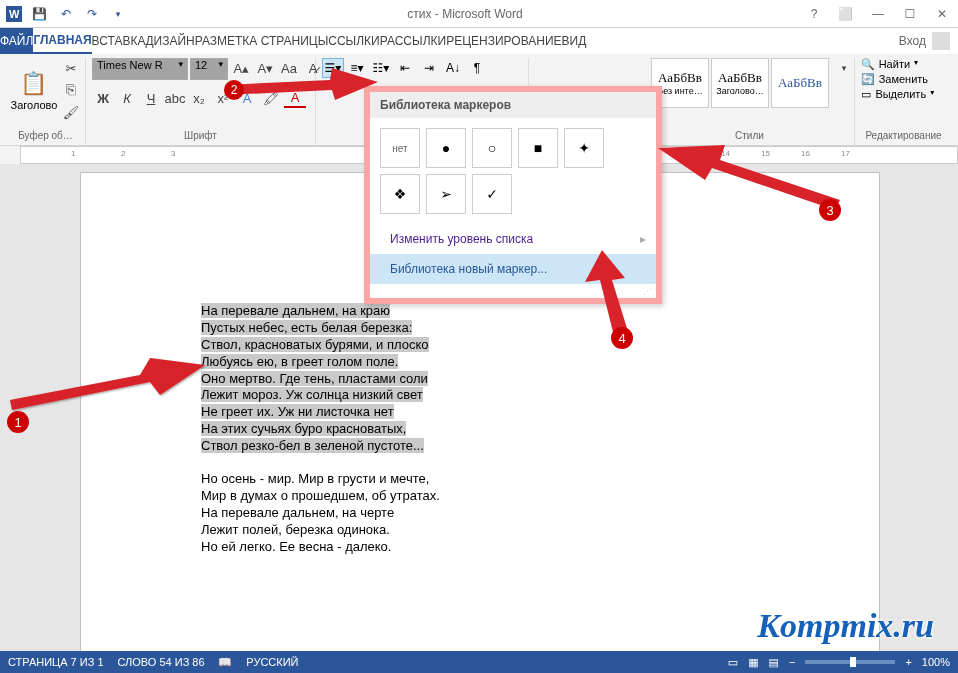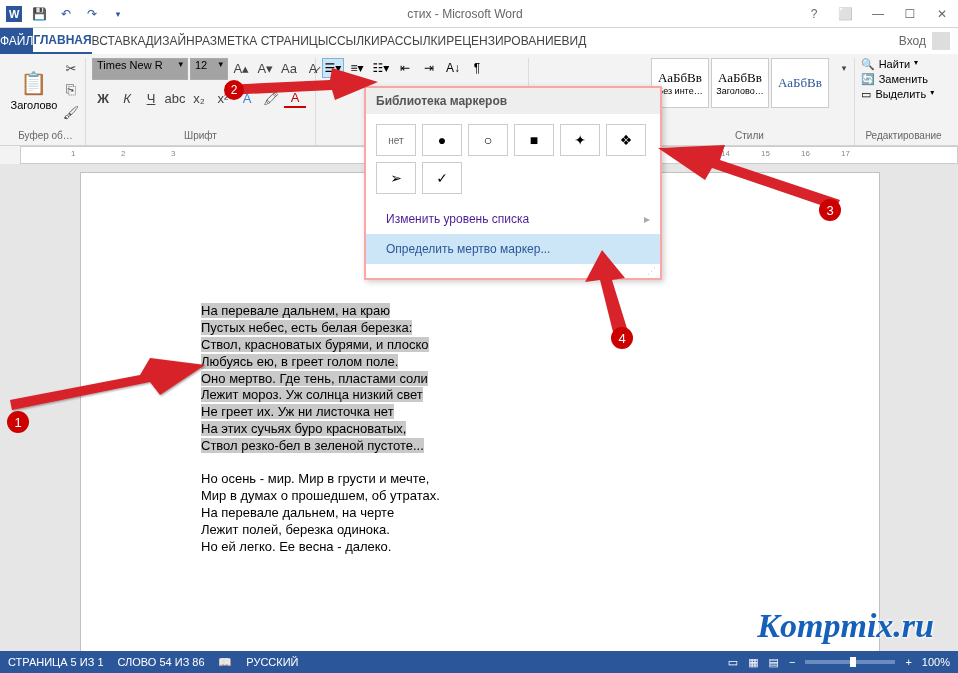--- a/index.html
+++ b/index.html
@@ -33,24 +33,24 @@
 .small-btn { width: 22px; height: 20px; display: flex; align-items: center; justify-content: center; font-size: 13px; color: #444; }
 .combo { height: 22px; border: 1px solid #ababab; background: #a3a3a3; font-size: 11px; padding: 0 4px; display: flex; }
 .font-row { display: flex; gap: 2px; margin-bottom: 4px; }
 .font-row2 { display: flex; gap: 2px; }
 .style-gallery { display: flex; gap: 2px; }
 .style-item { width: 58px; height: 50px; border: 1px solid #ccc; background: #fff; display: flex; flex-direction: column; align-items: center; justify-content: center; font-size: 9px; }
 .style-item .sample { font-size: 13px; font-family: "Times New Roman", serif; }
 .style-item.blue .sample { color: #2b579a; }
 
 
-.bullet-panel { position: absolute; left: 364px; top: 86px; width: 298px; background: #fff; border: 2px solid #fca5a5; box-shadow: 2px 2px 6px rgba(0,0,0,0.2); z-index: 10; }
+.bullet-panel { position: absolute; left: 364px; top: 86px; width: 298px; background: #fff; border: 6px solid #fca5a5; box-shadow: 2px 2px 6px rgba(0,0,0,0.2); z-index: 10; }
 .bp-header { background: #eee; padding: 6px 10px; font-size: 12px; color: #555; font-weight: 600; }
 .bp-grid { display: flex; flex-wrap: wrap; gap: 6px; padding: 10px; }
-.bp-cell { width: 40px; height: 32px; border: 1px solid #ccc; display: flex; align-items: center; justify-content: center; font-size: 14px; }
+.bp-cell { width: 40px; height: 40px; border: 1px solid #ccc; display: flex; align-items: center; justify-content: center; font-size: 14px; }
 .bp-cell.none { font-size: 10px; color: #666; }
 .bp-item { padding: 8px 20px; font-size: 12px; color: #555; }
 .bp-item.disabled { color: #4c1d95; position: relative; }
 .bp-item.disabled::after { content: "▸"; position: absolute; right: 10px; color: #aaa; }
 .bp-item.hover { background: #cde6f7; color: #2b579a; }
 .bp-resize { text-align: right; padding: 2px 4px; color: #ccc; font-size: 9px; }
 
 
 .ruler-area { height: 18px; background: #f3f3f3; display: flex; }
 .ruler-v { width: 20px; }
@@ -257,21 +257,21 @@
     <div class="bp-cell none">нет</div>
     <div class="bp-cell">●</div>
     <div class="bp-cell">○</div>
     <div class="bp-cell">■</div>
     <div class="bp-cell">✦</div>
     <div class="bp-cell">❖</div>
     <div class="bp-cell">➢</div>
     <div class="bp-cell">✓</div>
   </div>
   <div class="bp-item disabled">Изменить уровень списка</div>
-  <div class="bp-item hover">Определить мертво маркер...</div>
+  <div class="bp-item hover">Библиотека новый маркер...</div>
   <div class="bp-resize">⋰</div>
 </div>
 
 <div class="doc-area">
   <div class="page">
     <div class="poem">
       <p><span class="sel">На перевале дальнем, на краю</span></p>
       <p><span class="sel">Пустых небес, есть белая березка:</span></p>
       <p><span class="sel">Ствол, красноватых бурями, и плоско</span></p>
       <p><span class="sel">Любуясь ею, в греет голом поле.</span></p>
@@ -316,21 +316,21 @@
 
 <svg class="arrow" style="left:560;top:250px" width="100" height="100">
   <polygon points="55,90 40,30 25,32 42,0 65,28 52,30 70,88" fill="#d8232a"></polygon>
   <circle cx="62" cy="88" r="11" fill="#c00"></circle>
     <text x="62" y="93" text-anchor="middle" fill="#fff" font-size="13">4</text>
 </svg>
 
 <div class="watermark">Kompmix.ru</div>
 
 <div class="statusbar">
-  <span>СТРАНИЦА 5 ИЗ 1</span>
+  <span>СТРАНИЦА 7 ИЗ 1</span>
   <span>СЛОВО 54 ИЗ 86</span>
   <span>📖</span>
   <span>РУССКИЙ</span>
   <div class="right">
     <span>▭</span>
     <span>▦</span>
     <span>▤</span>
     <span>−</span>
     <div class="zoom-slider">
         <div class="thumb"></div>

